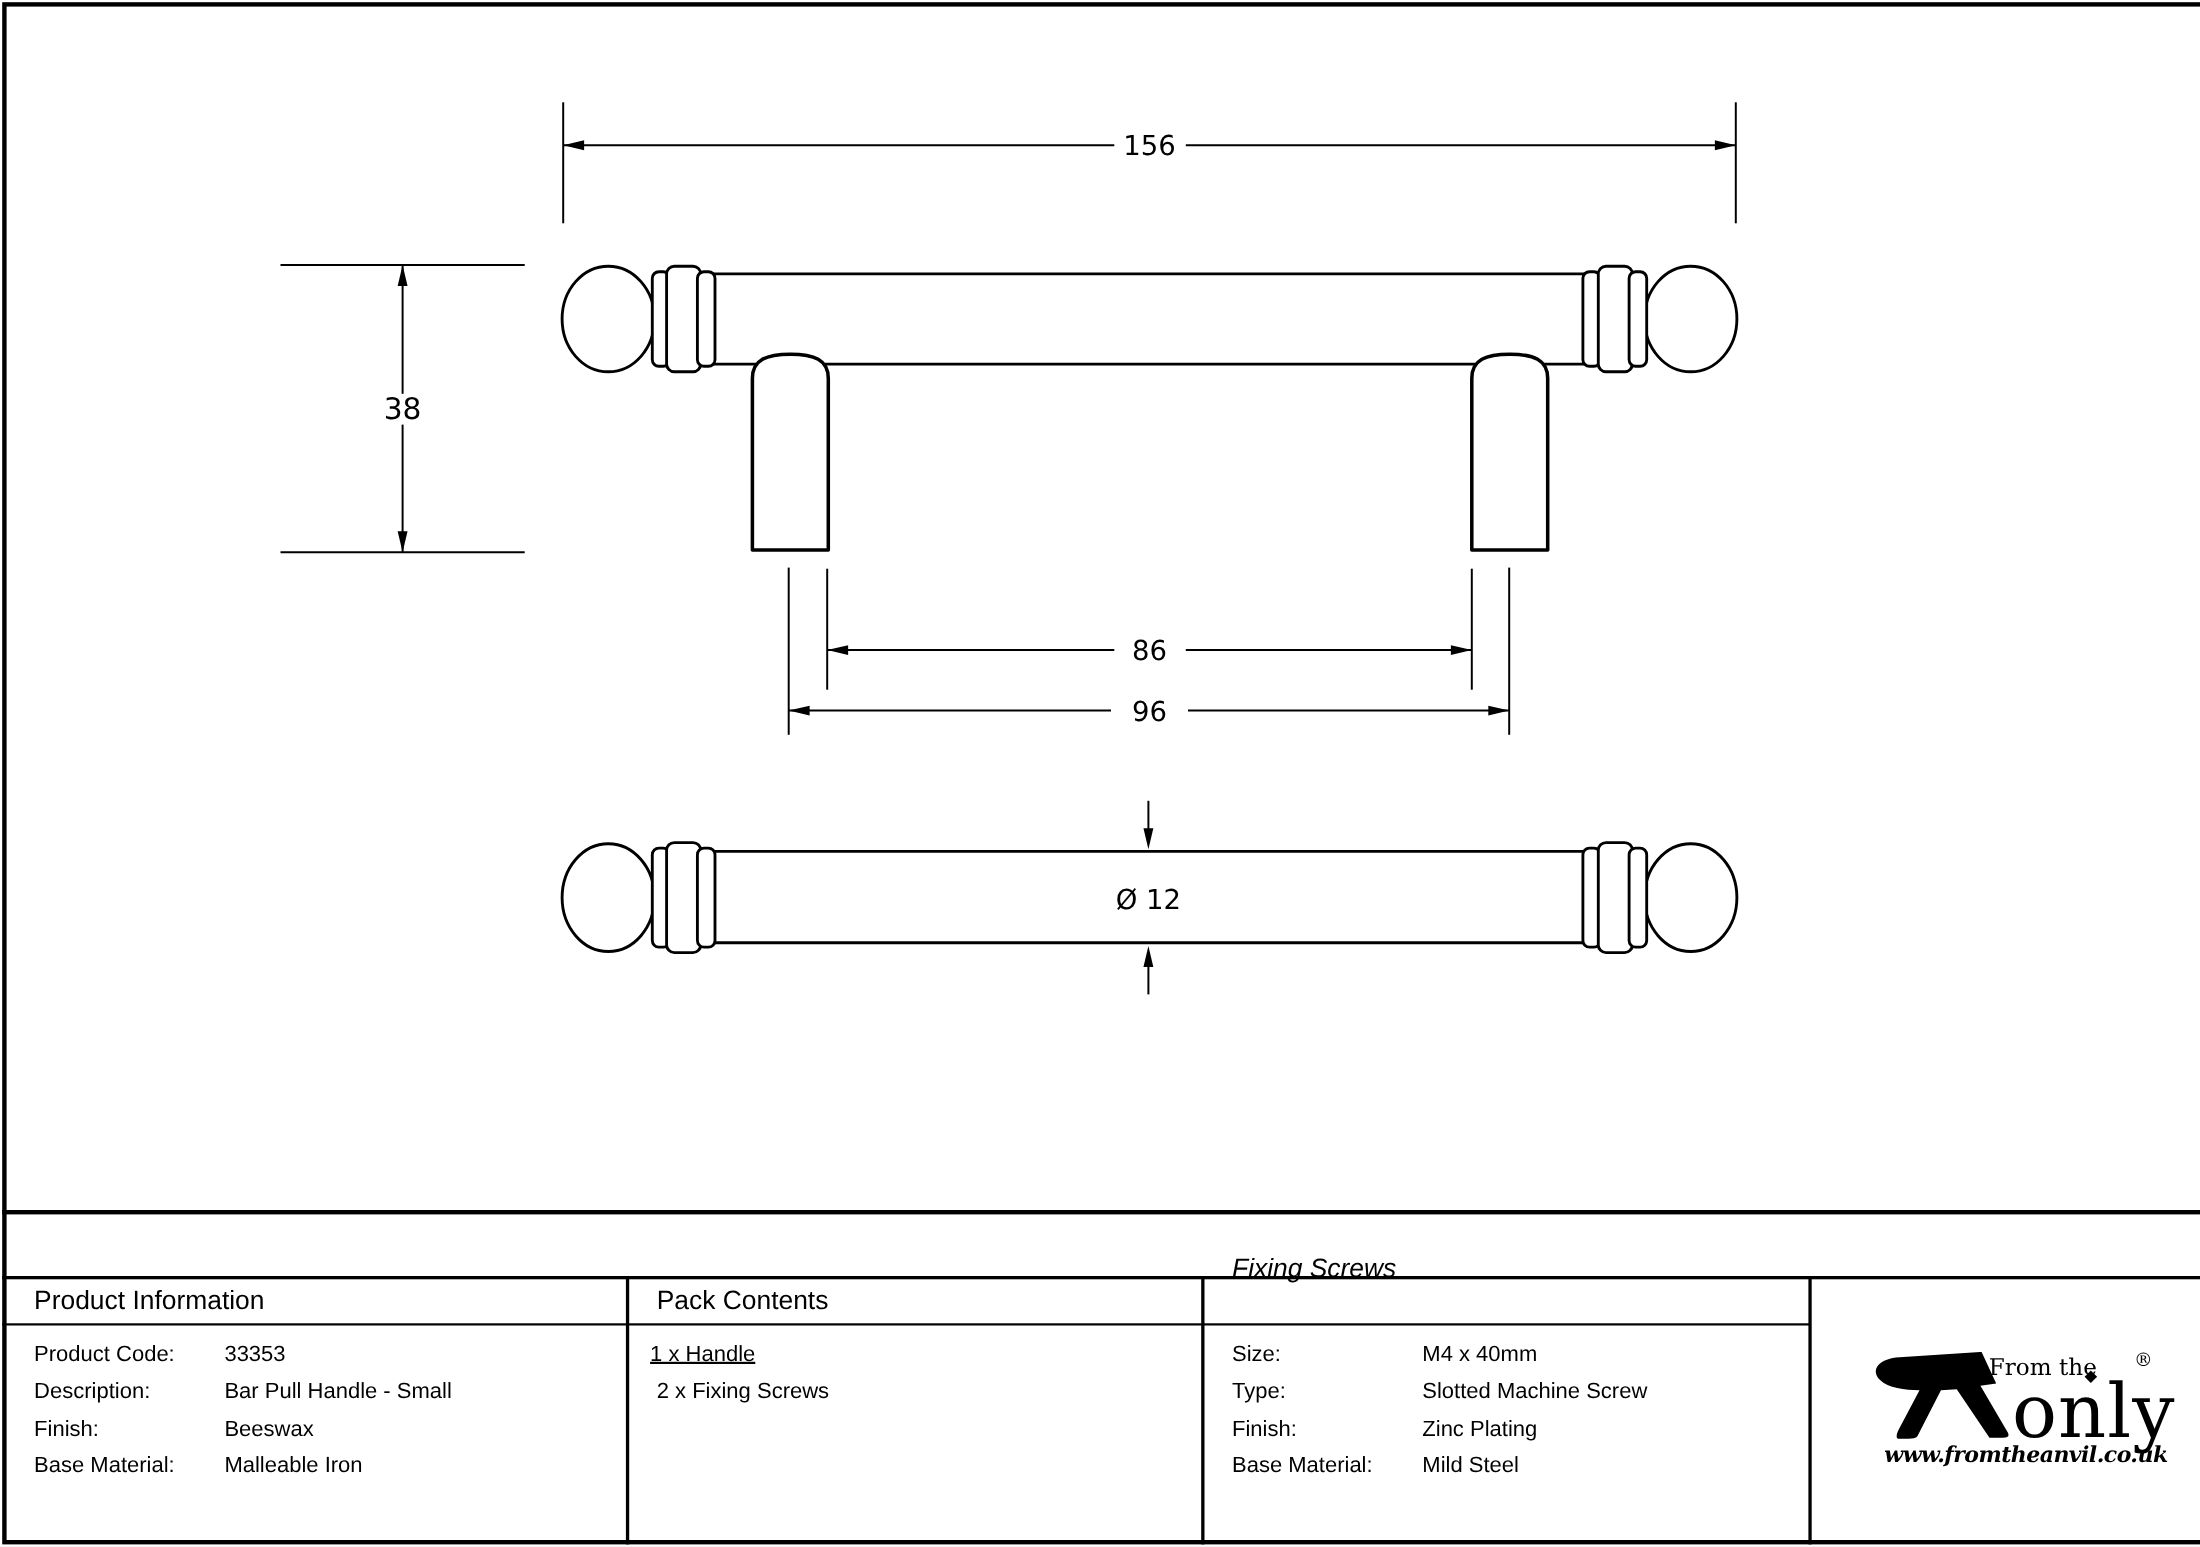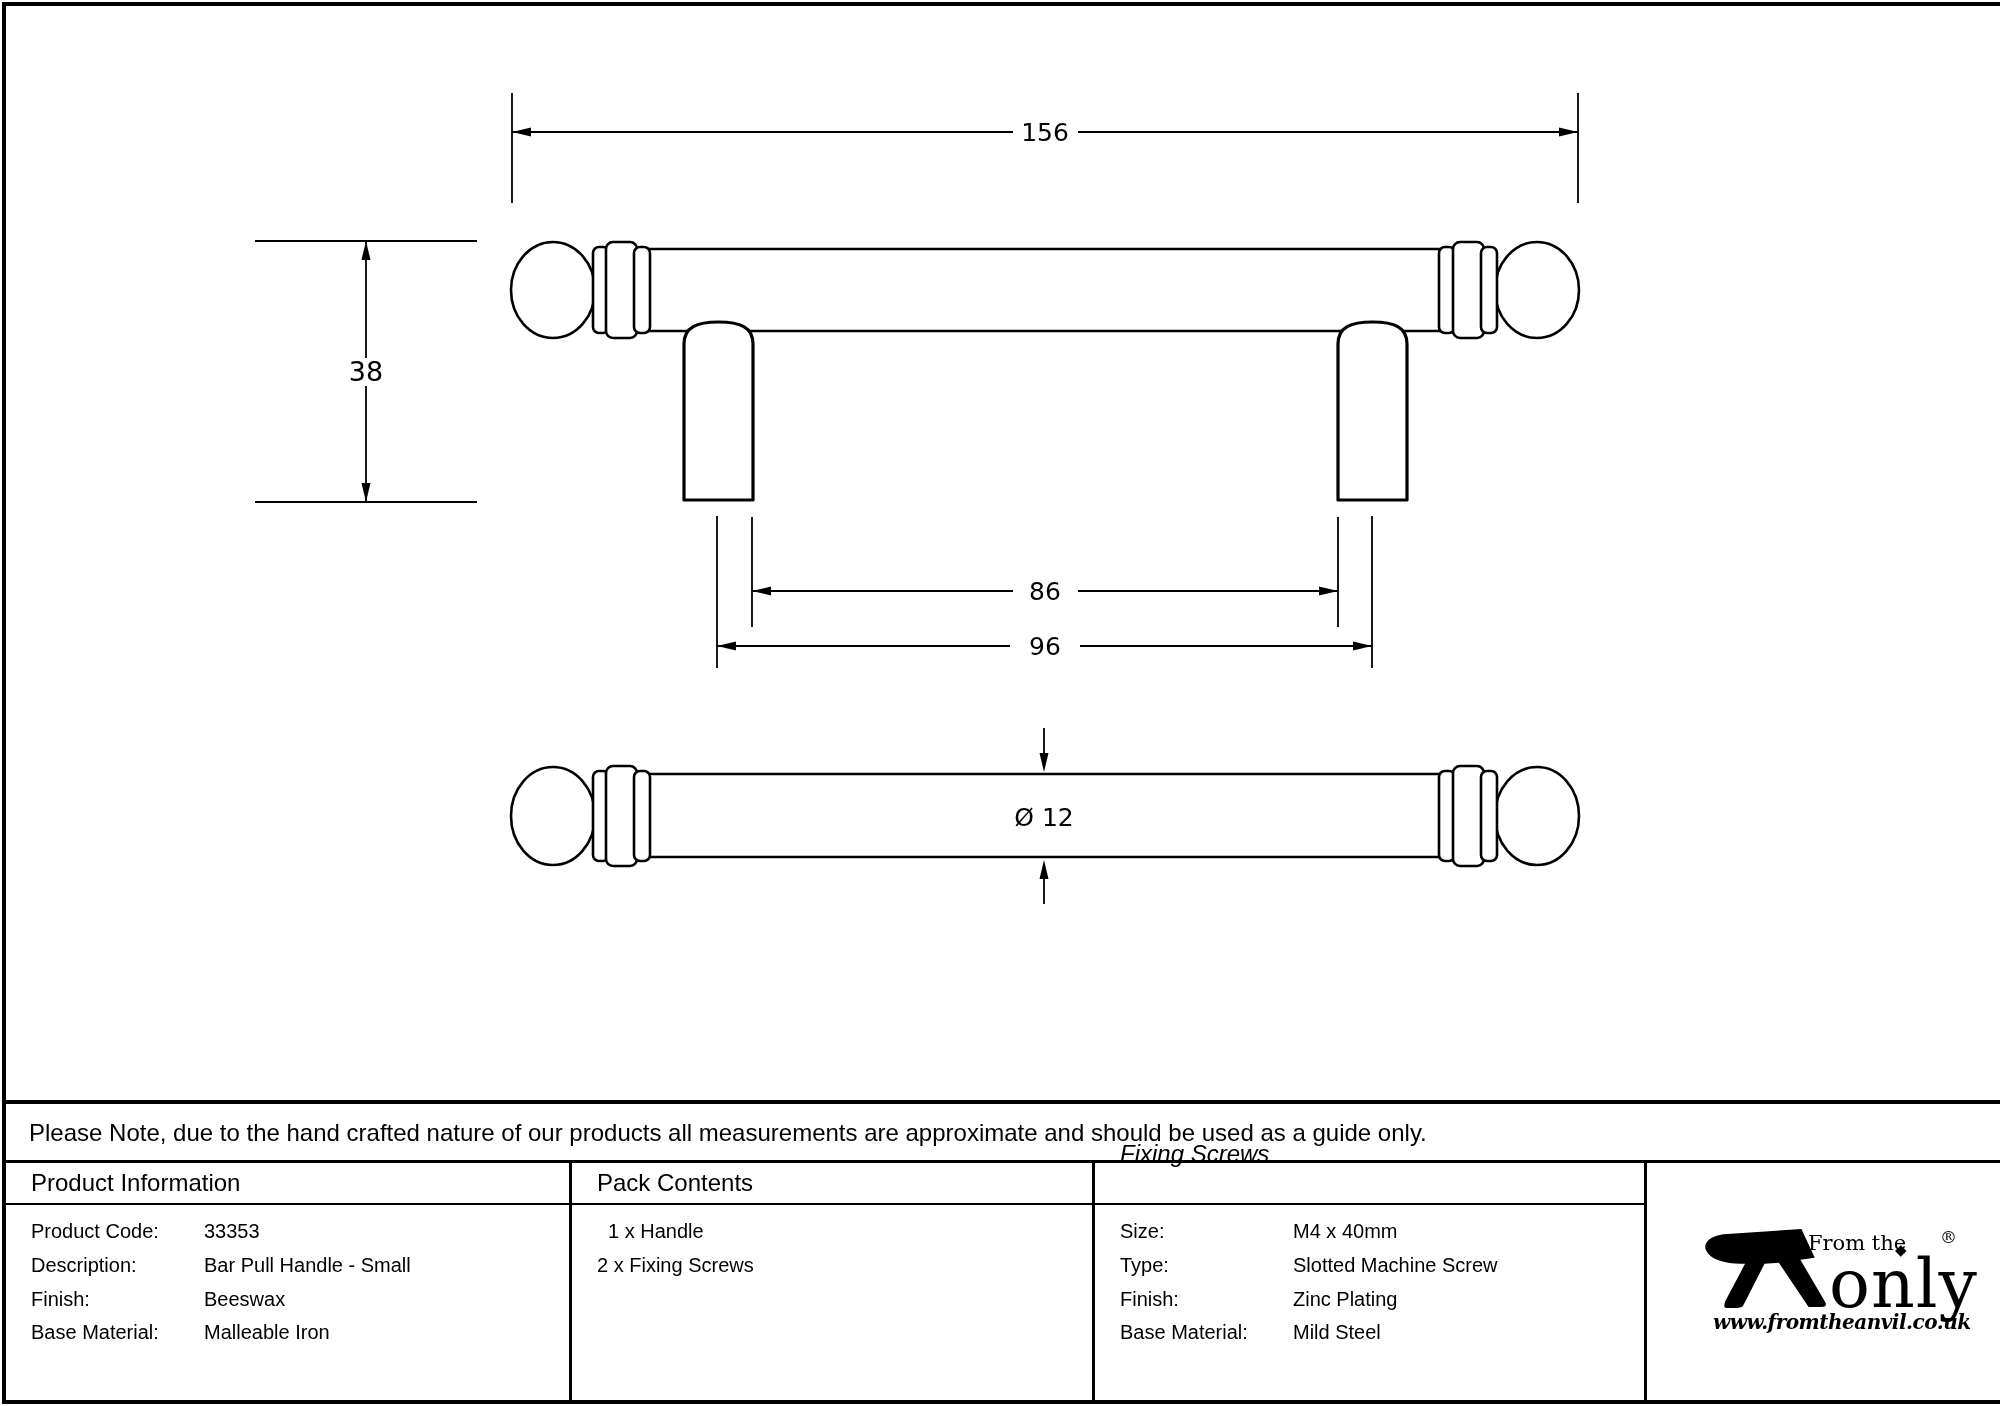--- a/index.html
+++ b/index.html
@@ -107,21 +107,20 @@
     <g stroke="#000" stroke-width="1.8" fill="none">
       <line x1="1044" y1="728" x2="1044" y2="756"></line>
       <line x1="1044" y1="876" x2="1044" y2="904"></line>
       <polygon fill="#000" stroke="none" points="1044,772 1039.5,753 1048.5,753"></polygon>
       <polygon fill="#000" stroke="none" points="1044,860 1039.5,879 1048.5,879"></polygon>
     </g>
     <text x="1044" y="826" text-anchor="middle" font-family="DejaVu Sans, sans-serif" font-size="25" fill="#000">Ø 12</text>
   </svg>
 
   <div class="hline" style="left:2px;right:2px;top:1100px;height:4px;"></div>
-  <div class="txt note-text" style="left:29px;top:1119px;">Please Note, due to the hand crafted nature of our products all measurements are approximate and should be used as a guide only.</div>
   <div class="hline" style="left:2px;right:2px;top:1160px;height:3px;"></div>
 
   <div class="vline" style="left:569px;top:1160px;bottom:2px;width:3px;"></div>
   <div class="vline" style="left:1092px;top:1160px;bottom:2px;width:3px;"></div>
   <div class="vline" style="left:1644px;top:1160px;bottom:2px;width:3px;"></div>
   <div class="hline" style="left:2px;top:1203px;width:1643px;height:2px;"></div>
 
   <div class="txt hdr" style="left:31px;top:1169px;">Product Information</div>
   <div class="row" style="left:31px;top:1220px;">
     <span>Product Code:</span>
@@ -134,21 +133,21 @@
   <div class="row" style="left:31px;top:1288px;">
     <span>Finish:</span>
     <span class="val">Beeswax</span>
   </div>
   <div class="row" style="left:31px;top:1321px;">
     <span>Base Material:</span>
     <span class="val">Malleable Iron</span>
   </div>
 
   <div class="txt hdr" style="left:597px;top:1169px;">Pack Contents</div>
-  <div class="row" style="left:608px;top:1220px;">
+  <div class="row" style="left:591px;top:1220px;text-decoration:underline;">
     <span>1 x Handle</span>
   </div>
   <div class="row" style="left:597px;top:1254px;">
     <span>2 x Fixing Screws</span>
   </div>
 
   <div class="txt hdr" style="left:1120px;top:1140px;font-style:italic;">Fixing Screws</div>
   <div class="row" style="left:1120px;top:1220px;">
     <span>Size:</span>
     <span class="val">M4 x 40mm</span>

